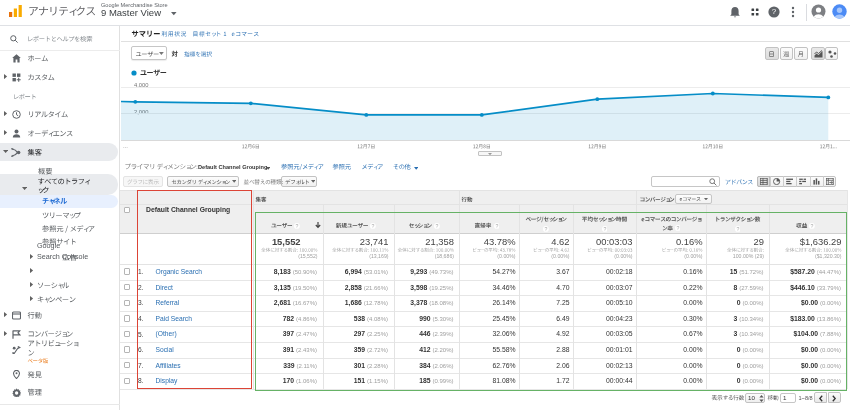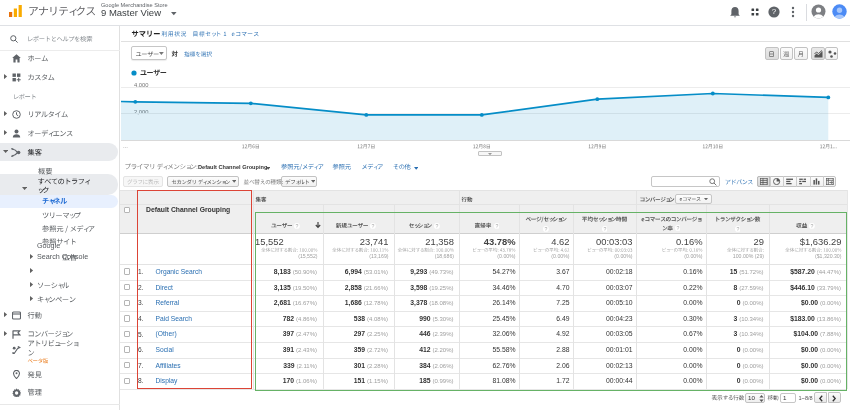--- a/index.html
+++ b/index.html
@@ -300,27 +300,27 @@
 <svg style="position:absolute;left:734.6px;top:225.9px;" width="5.8" height="5.8" viewBox="0 0 5.8 5.8">
       <circle cx="2.9" cy="2.9" r="2.9" fill="#fff"></circle>
       <text x="2.9" y="4.698" font-size="5.22" fill="#aaa" text-anchor="middle" font-family="Liberation Sans">?</text>
     </svg>
 <svg style="position:absolute;left:809.45px;top:222.9px;" width="5.8" height="5.8" viewBox="0 0 5.8 5.8">
       <circle cx="2.9" cy="2.9" r="2.9" fill="#fff"></circle>
       <text x="2.9" y="4.698" font-size="5.22" fill="#aaa" text-anchor="middle" font-family="Liberation Sans">?</text>
     </svg>
 <div style="position:absolute;left:123.5px;top:206.5px;width:6.5px;height:6.5px;background:#fff;border:1px solid #b5b5b5;border-radius:1px"></div>
 <div style="position:absolute;left:146px;top:206.2px;font-size:6.8px;color:#333;font-weight:bold;line-height:7.82px;white-space:nowrap;">Default Channel Grouping</div>
-<div style="position:absolute;left:255px;top:237.2px;font-size:9.4px;color:#424242;font-weight:normal;line-height:10.81px;white-space:nowrap;width:62.5px;text-align:left;">15,552</div>
+<div style="position:absolute;left:255px;top:237.2px;font-size:9.4px;color:#424242;font-weight:bold;line-height:10.81px;white-space:nowrap;width:62.5px;text-align:center;">15,552</div>
 <div style="position:absolute;left:255px;top:252.9px;font-size:5.2px;color:#9e9e9e;font-weight:normal;line-height:5.98px;white-space:nowrap;width:62.5px;text-align:right;">(15,552)</div>
 <div style="position:absolute;left:324.5px;top:237.2px;font-size:9.4px;color:#424242;font-weight:normal;line-height:10.81px;white-space:nowrap;width:64px;text-align:right;">23,741</div>
 <div style="position:absolute;left:324.5px;top:252.9px;font-size:5.2px;color:#9e9e9e;font-weight:normal;line-height:5.98px;white-space:nowrap;width:64px;text-align:right;">(13,169)</div>
 <div style="position:absolute;left:395.5px;top:237.2px;font-size:9.4px;color:#424242;font-weight:normal;line-height:10.81px;white-space:nowrap;width:58.5px;text-align:right;">21,358</div>
 <div style="position:absolute;left:395.5px;top:252.9px;font-size:5.2px;color:#9e9e9e;font-weight:normal;line-height:5.98px;white-space:nowrap;width:58.5px;text-align:right;">(18,686)</div>
-<div style="position:absolute;left:461px;top:237.2px;font-size:9.4px;color:#424242;font-weight:bold;line-height:10.81px;white-space:nowrap;width:54.5px;text-align:right;">43.78%</div>
+<div style="position:absolute;left:461px;top:237.2px;font-size:9.4px;color:#424242;font-weight:normal;line-height:10.81px;white-space:nowrap;width:54.5px;text-align:right;">43.78%</div>
 <div style="position:absolute;left:461px;top:252.9px;font-size:5.2px;color:#9e9e9e;font-weight:normal;line-height:5.98px;white-space:nowrap;width:54.5px;text-align:right;">(0.00%)</div>
 <div style="position:absolute;left:521px;top:237.2px;font-size:9.4px;color:#424242;font-weight:normal;line-height:10.81px;white-space:nowrap;width:48.5px;text-align:right;">4.62</div>
 <div style="position:absolute;left:521px;top:252.9px;font-size:5.2px;color:#9e9e9e;font-weight:normal;line-height:5.98px;white-space:nowrap;width:48.5px;text-align:right;">(0.00%)</div>
 <div style="position:absolute;left:575px;top:237.2px;font-size:9.4px;color:#424242;font-weight:normal;line-height:10.81px;white-space:nowrap;width:57.5px;text-align:right;">00:03:03</div>
 <div style="position:absolute;left:575px;top:252.9px;font-size:5.2px;color:#9e9e9e;font-weight:normal;line-height:5.98px;white-space:nowrap;width:57.5px;text-align:right;">(0.00%)</div>
 <div style="position:absolute;left:638px;top:237.2px;font-size:9.4px;color:#424242;font-weight:normal;line-height:10.81px;white-space:nowrap;width:64.5px;text-align:right;">0.16%</div>
 <div style="position:absolute;left:638px;top:252.9px;font-size:5.2px;color:#9e9e9e;font-weight:normal;line-height:5.98px;white-space:nowrap;width:64.5px;text-align:right;">(0.00%)</div>
 <div style="position:absolute;left:708px;top:237.2px;font-size:9.4px;color:#424242;font-weight:normal;line-height:10.81px;white-space:nowrap;width:56px;text-align:right;">29</div>
 <div style="position:absolute;left:708px;top:252.9px;font-size:5.2px;color:#9e9e9e;font-weight:normal;line-height:5.98px;white-space:nowrap;width:56px;text-align:right;">100.00% (29)</div>
 <div style="position:absolute;left:771px;top:237.2px;font-size:9.4px;color:#424242;font-weight:normal;line-height:10.81px;white-space:nowrap;width:70.5px;text-align:right;">$1,636.29</div>

